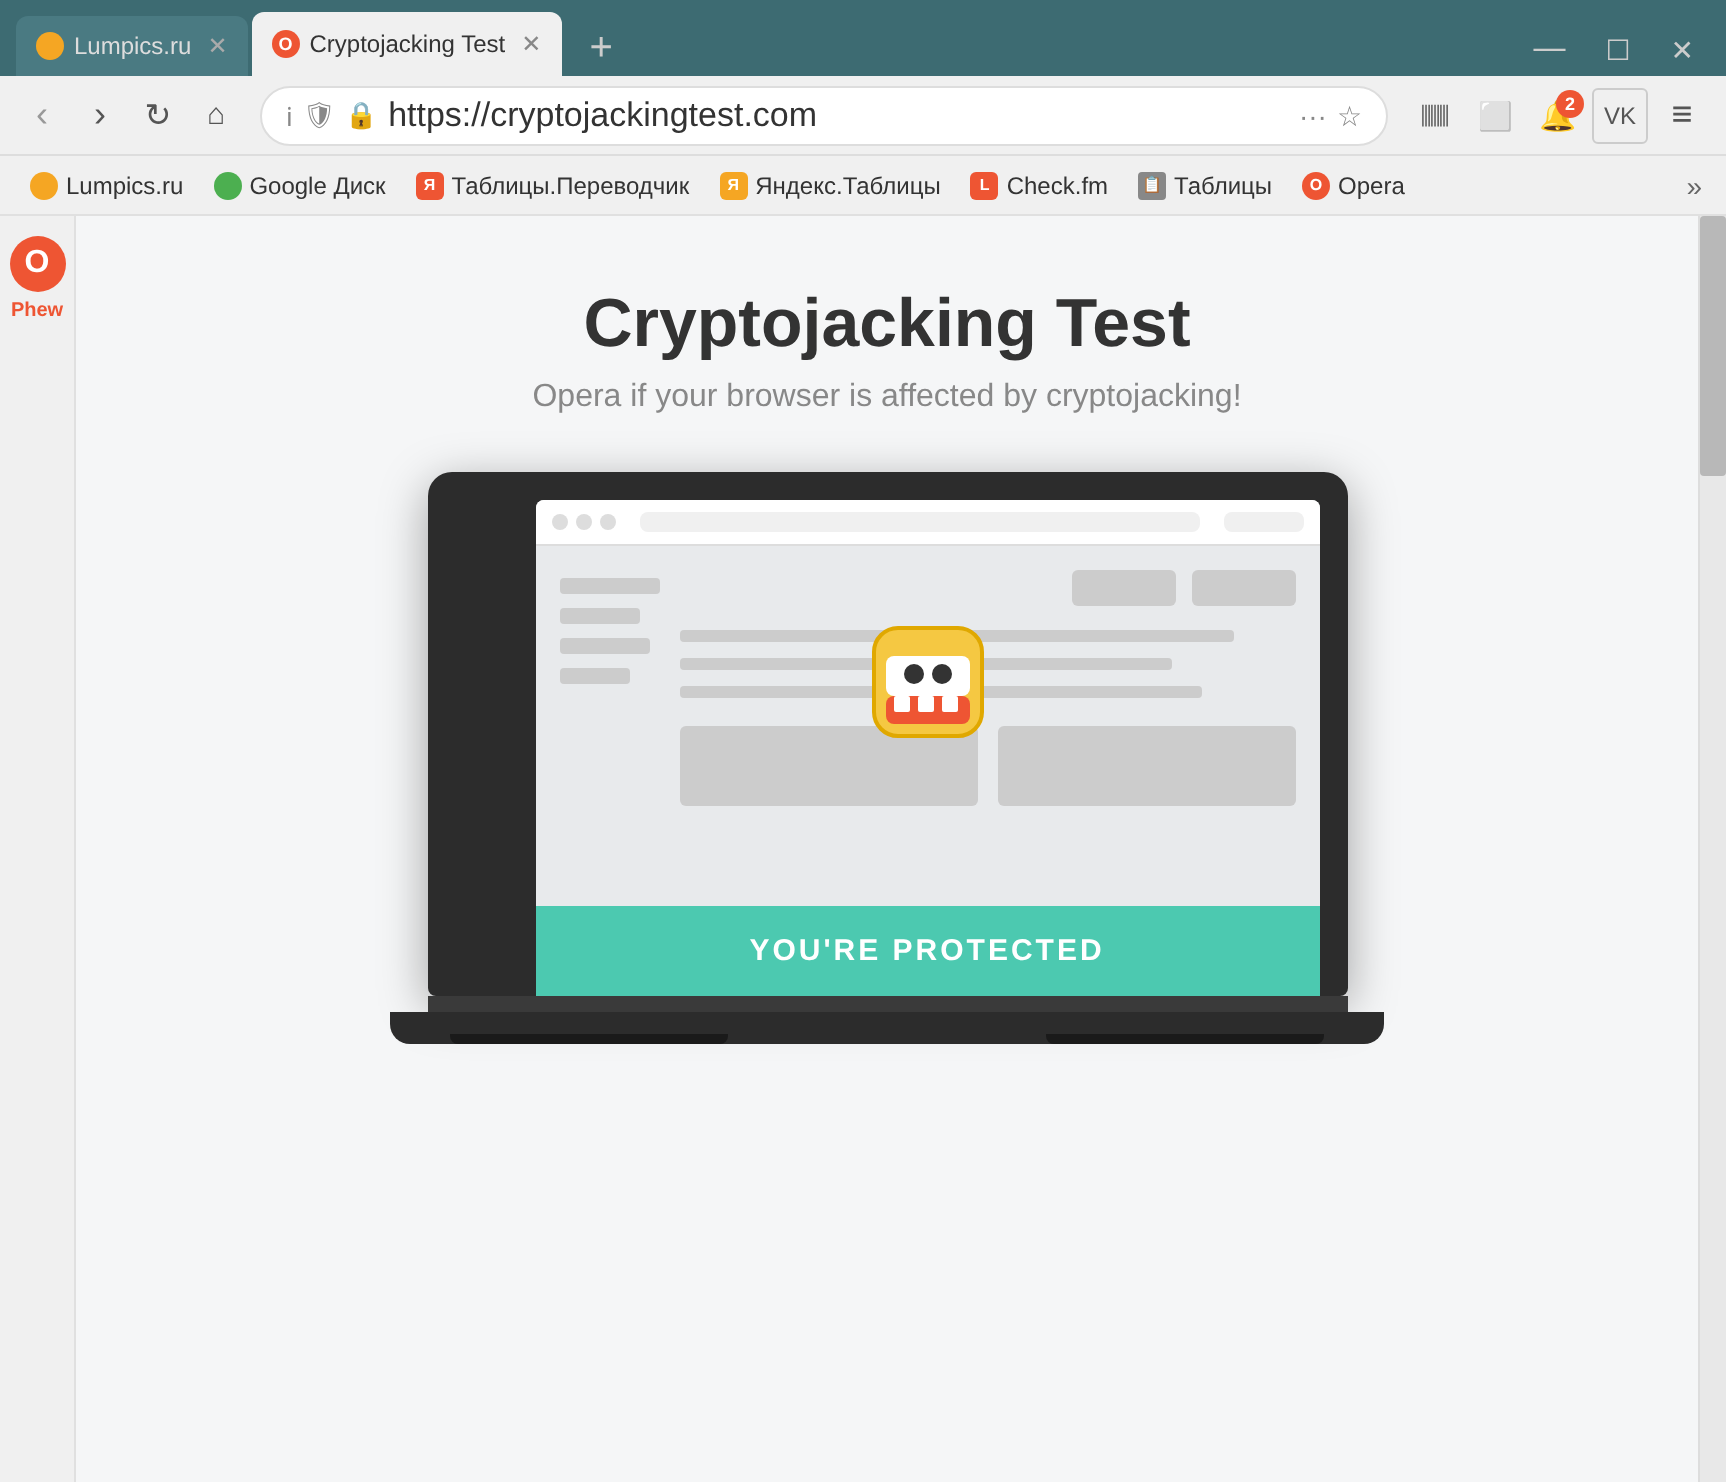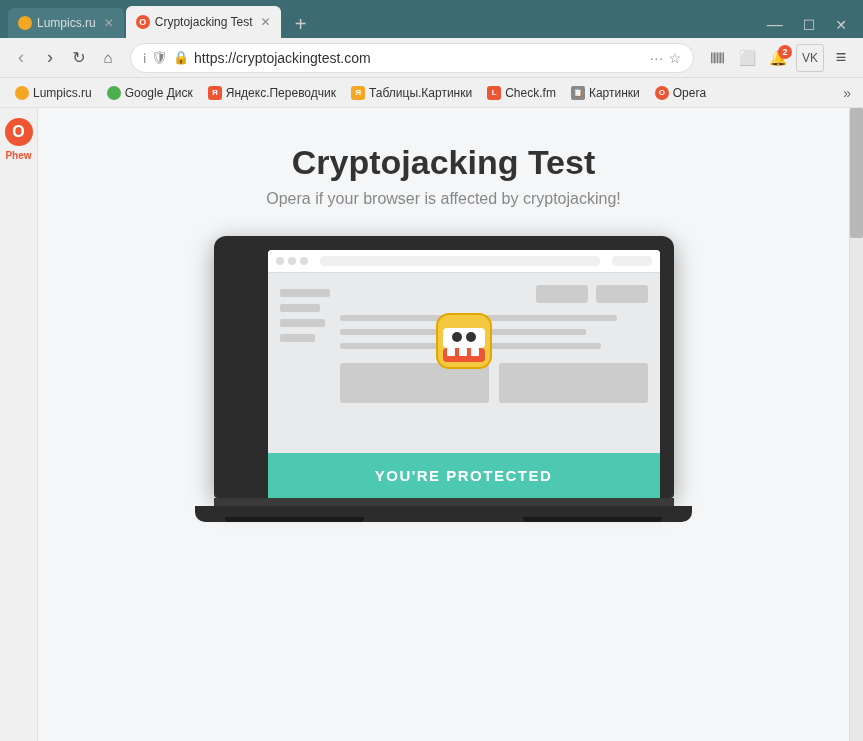--- a/index.html
+++ b/index.html
@@ -112,21 +112,21 @@
       <span>↻</span>
     </div>
     <div class="nav-btn" style="width:26px;height:26px;display:flex;align-items:center;justify-content:center;color:#555;font-size:15px;cursor:pointer;">
       <span>⌂</span>
     </div>
 
     <div style="flex:1;display:flex;align-items:center;background:white;border:1px solid #ddd;border-radius:20px;padding:4px 12px;height:30px;margin:0 6px;gap:5px;">
       <span style="color:#888;font-size:13px;">ℹ</span>
       <span style="color:#888;font-size:13px;">🛡</span>
       <span style="color:#4a8;font-size:13px;">🔒</span>
-      <span style="flex:1;font-size:14px;color:#333;">https://cryptojackingtest.com</span>
+      <span style="flex:1;font-size:17px;color:#333;">https://cryptojackingtest.com</span>
       <span style="color:#888;font-size:14px;cursor:pointer;">···</span>
       <span style="color:#888;font-size:14px;cursor:pointer;">☆</span>
     </div>
 
     <div style="width:28px;height:28px;display:flex;align-items:center;justify-content:center;color:#555;font-size:12px;cursor:pointer;letter-spacing:-1px;">
       <span>⫼⫼⫼</span>
     </div>
     <div style="width:28px;height:28px;display:flex;align-items:center;justify-content:center;color:#555;font-size:14px;cursor:pointer;">
       <span>⬜</span>
     </div>
@@ -152,42 +152,42 @@
 
     <div style="display:flex;align-items:center;padding:2px 7px;border-radius:4px;font-size:12px;color:#333;cursor:pointer;gap:4px;white-space:nowrap;">
       <div style="width:14px;height:14px;border-radius:50%;background:#4caf50;flex-shrink:0;"></div>
       <span>Google Диск</span>
     </div>
 
     <div style="display:flex;align-items:center;padding:2px 7px;border-radius:4px;font-size:12px;color:#333;cursor:pointer;gap:4px;white-space:nowrap;">
       <div style="width:14px;height:14px;border-radius:3px;background:#e53;flex-shrink:0;display:flex;align-items:center;justify-content:center;">
         <span style="color:white;font-size:8px;font-weight:bold;">Я</span>
       </div>
-      <span>Яндекс.Переводчик</span>
+      <span>Таблицы.Переводчик</span>
     </div>
 
     <div style="display:flex;align-items:center;padding:2px 7px;border-radius:4px;font-size:12px;color:#333;cursor:pointer;gap:4px;white-space:nowrap;">
       <div style="width:14px;height:14px;border-radius:3px;background:#f5a623;flex-shrink:0;display:flex;align-items:center;justify-content:center;">
         <span style="color:white;font-size:8px;font-weight:bold;">Я</span>
       </div>
-      <span>Таблицы.Картинки</span>
+      <span>Яндекс.Таблицы</span>
     </div>
 
     <div style="display:flex;align-items:center;padding:2px 7px;border-radius:4px;font-size:12px;color:#333;cursor:pointer;gap:4px;white-space:nowrap;">
       <div style="width:14px;height:14px;border-radius:3px;background:#e53;flex-shrink:0;display:flex;align-items:center;justify-content:center;">
         <span style="color:white;font-size:8px;font-weight:bold;">L</span>
       </div>
       <span>Check.fm</span>
     </div>
 
     <div style="display:flex;align-items:center;padding:2px 7px;border-radius:4px;font-size:12px;color:#333;cursor:pointer;gap:4px;white-space:nowrap;">
       <div style="width:14px;height:14px;border-radius:2px;background:#888;flex-shrink:0;display:flex;align-items:center;justify-content:center;">
         <span style="color:white;font-size:8px;">📋</span>
       </div>
-      <span>Картинки</span>
+      <span>Таблицы</span>
     </div>
 
     <div style="display:flex;align-items:center;padding:2px 7px;border-radius:4px;font-size:12px;color:#333;cursor:pointer;gap:4px;white-space:nowrap;">
       <div style="width:14px;height:14px;border-radius:50%;background:#e53;flex-shrink:0;display:flex;align-items:center;justify-content:center;">
         <span style="color:white;font-size:8px;font-weight:bold;">O</span>
       </div>
       <span>Opera</span>
     </div>
     <div style="margin-left:auto;color:#666;font-size:14px;cursor:pointer;padding:2px 4px;">»</div>
   </div>

